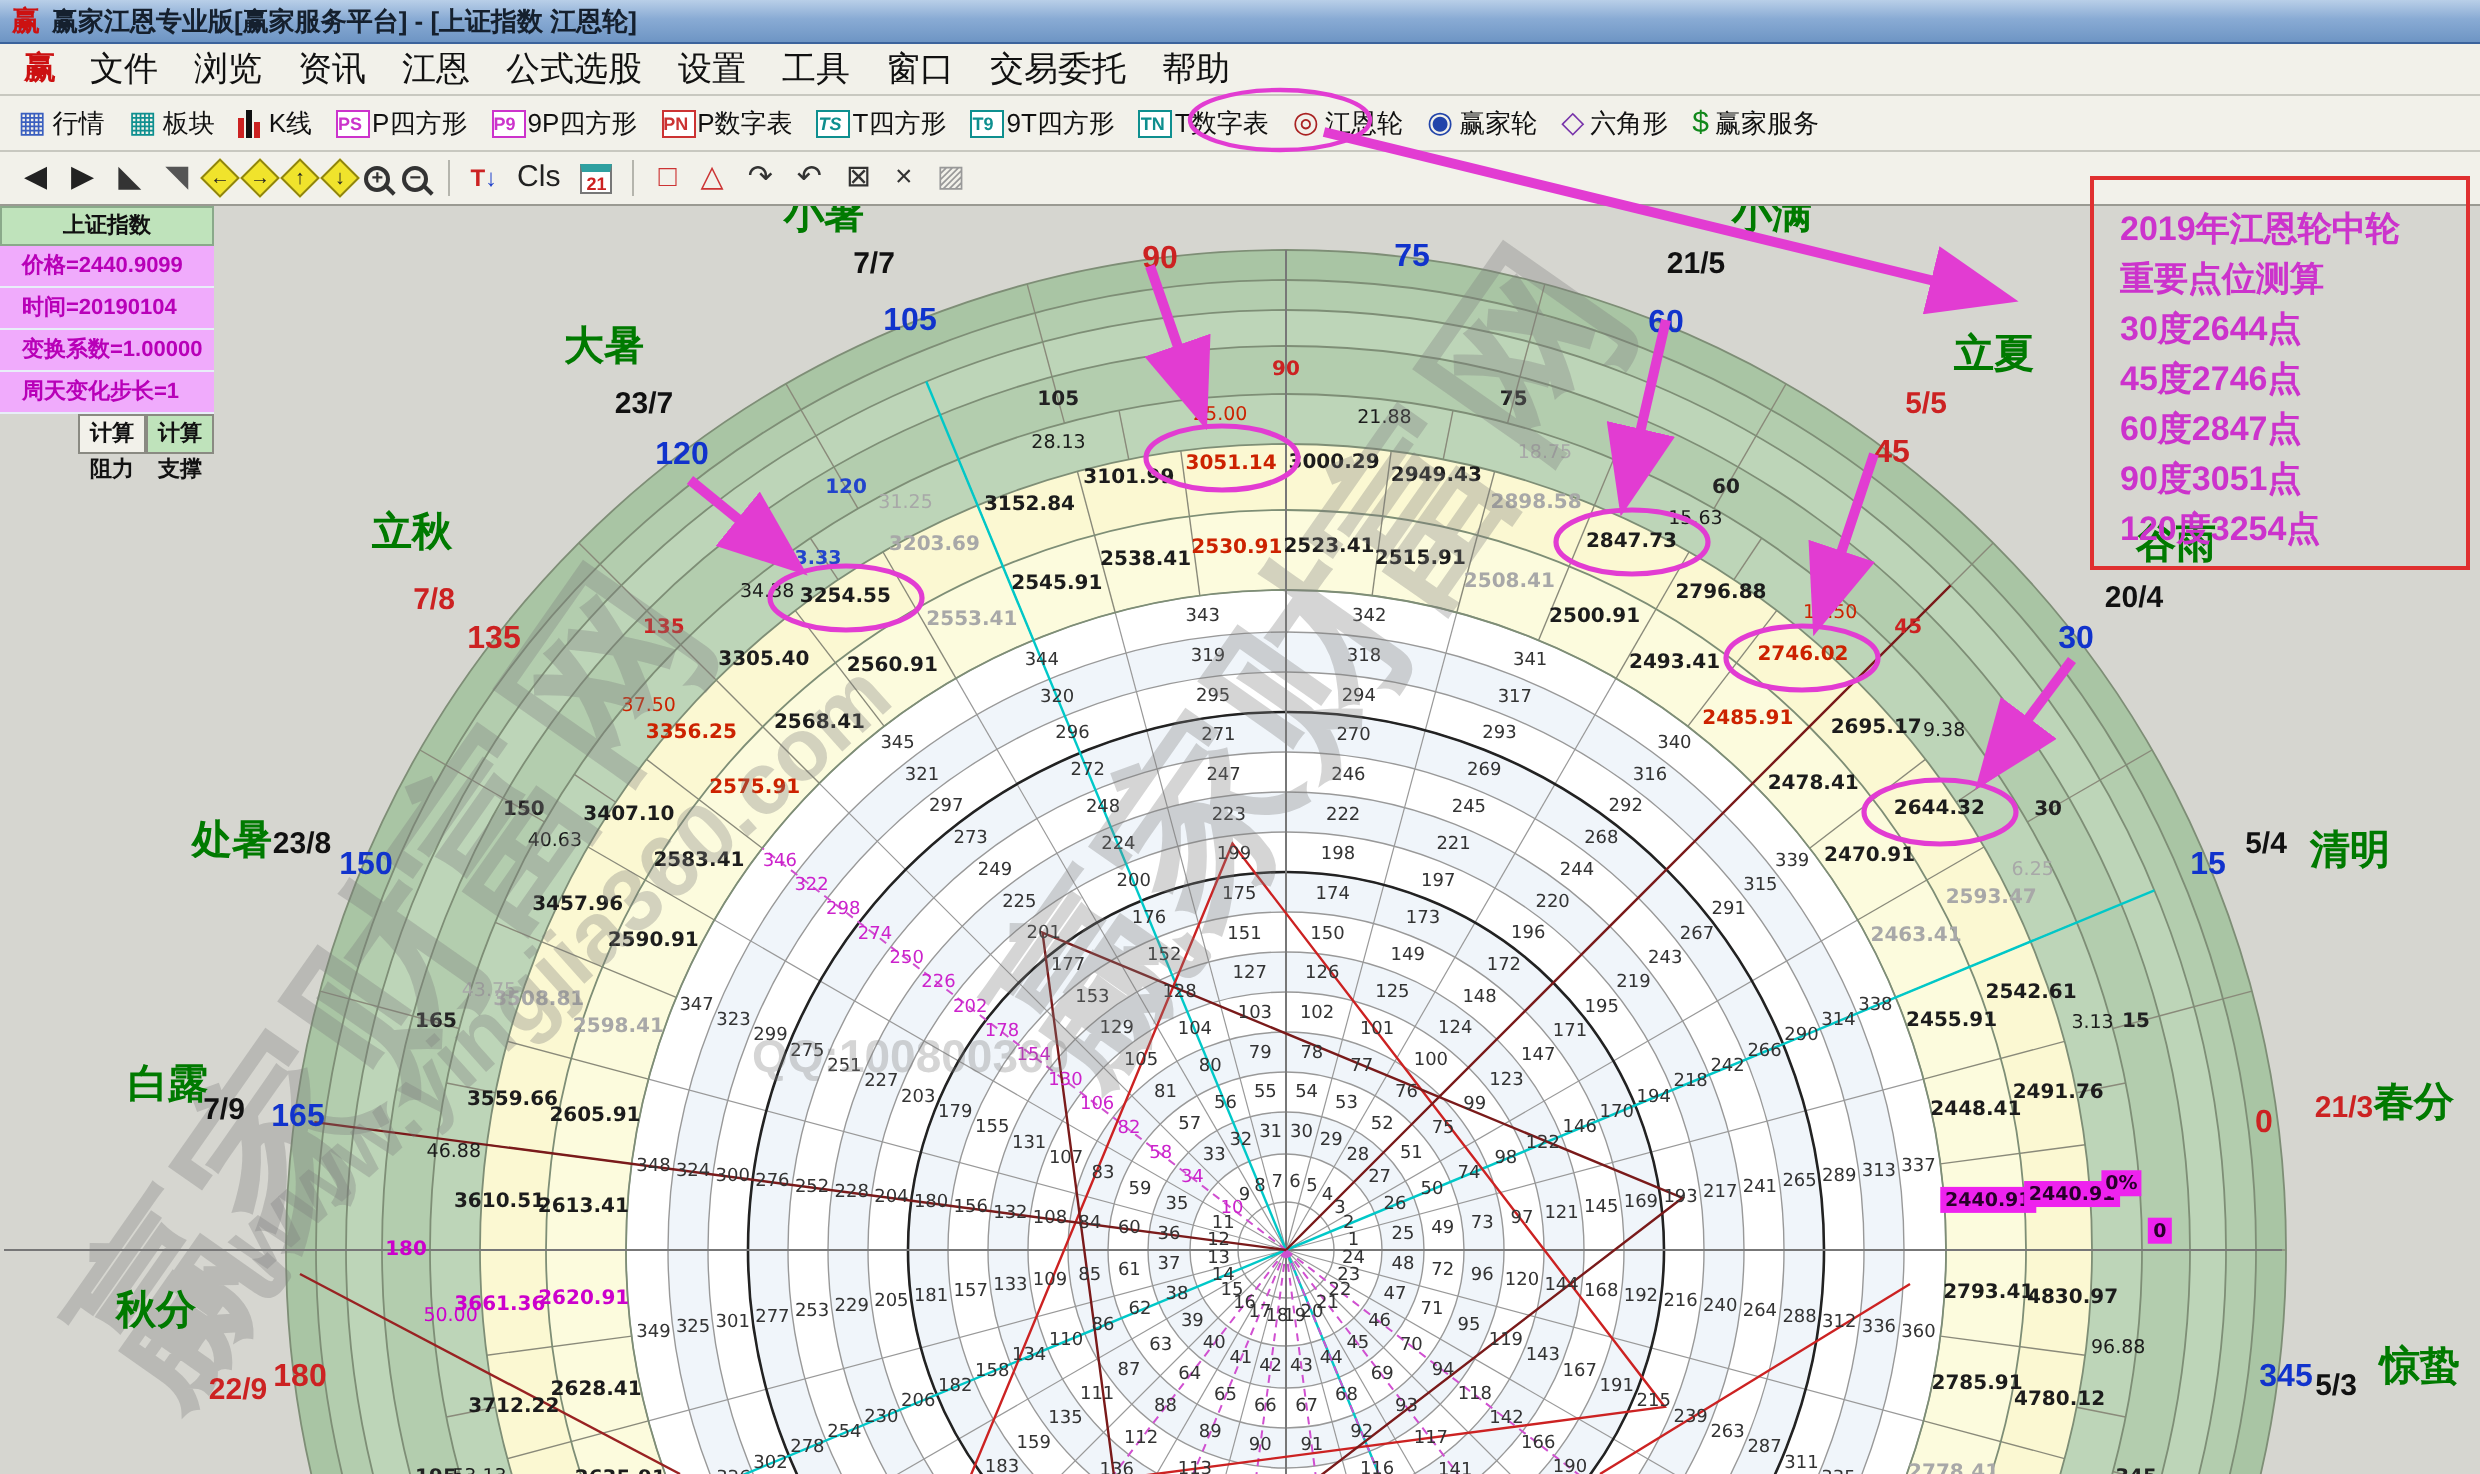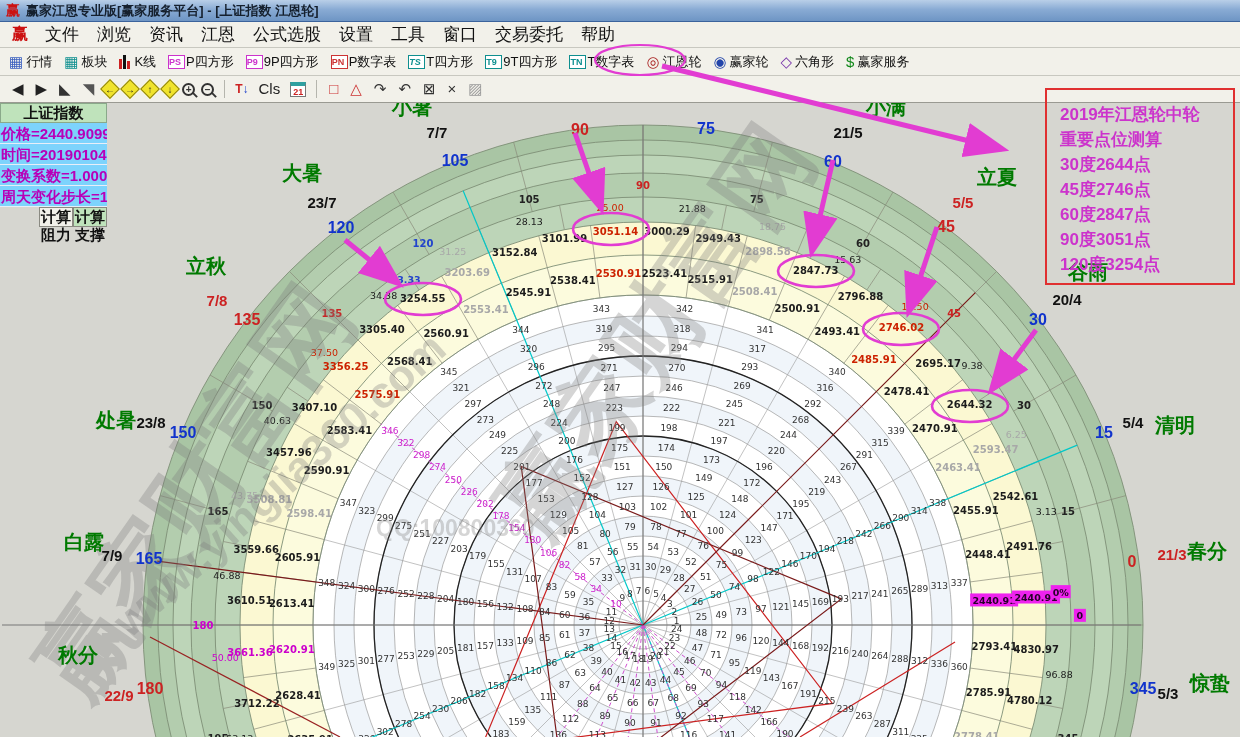--- a/index.html
+++ b/index.html
@@ -53,25 +53,25 @@
   #labels { position:absolute; inset:0; z-index:3; }
   .olabel { position:absolute; transform:translate(-50%,-50%); white-space:nowrap;
     font-weight:bold; }
   .olabel.term { color:#007a00; font-size:20px; }
   .olabel.date { color:#111; font-size:15px; }
   .olabel.date-red { color:#cc2222; font-size:15px; }
   .olabel.deg-blue { color:#1133cc; font-size:16px; }
   .olabel.deg-red { color:#cc2222; font-size:16px; }
 
   
-  #panel { position:absolute; left:0; top:0; width:107px; z-index:4; font-size:15px; }
+  #panel { position:absolute; left:0; top:0; width:107px; z-index:4; font-size:11px; }
   #panel .hdr { background:#bfe3bb; border:1px solid #8aa98a; text-align:center;
     font-weight:bold; color:#111; height:20px; line-height:18px; }
-  #panel .row { background:#7dd3fc; border-bottom:1px solid #e8eef8; color:#b800b8;
-    font-weight:bold; height:21px; line-height:21px; padding-left:1px; white-space:nowrap;
+  #panel .row { background:#f0abfc; border-bottom:1px solid #e8eef8; color:#b800b8;
+    font-weight:bold; height:21px; line-height:21px; padding-left:11px; white-space:nowrap;
     overflow:hidden; }
   #panel .btns { display:flex;margin-left:39px; }
   #panel .btn { flex:1; height:20px; line-height:18px; text-align:center; font-weight:bold;
     border:1px solid #8a8a82; color:#111; }
   #panel .btn.resist { background:#f2f1ea; }
   #panel .btn.support { background:#bfe3bb; }
 
   
   #overlay { position:absolute; left:0; top:0; width:1240px; height:737px; z-index:5;
     pointer-events:none; }

